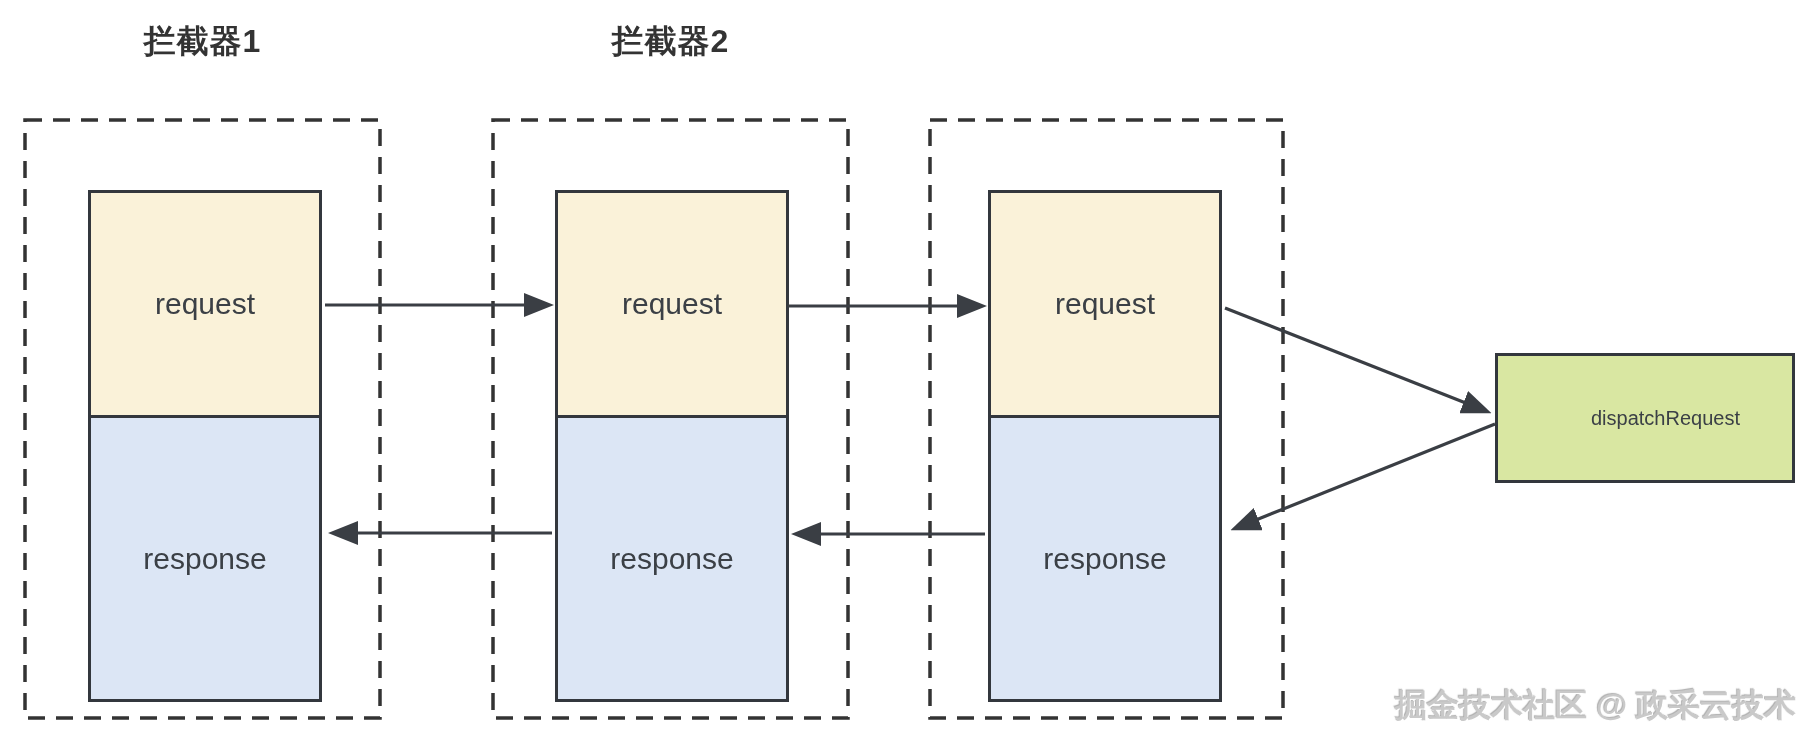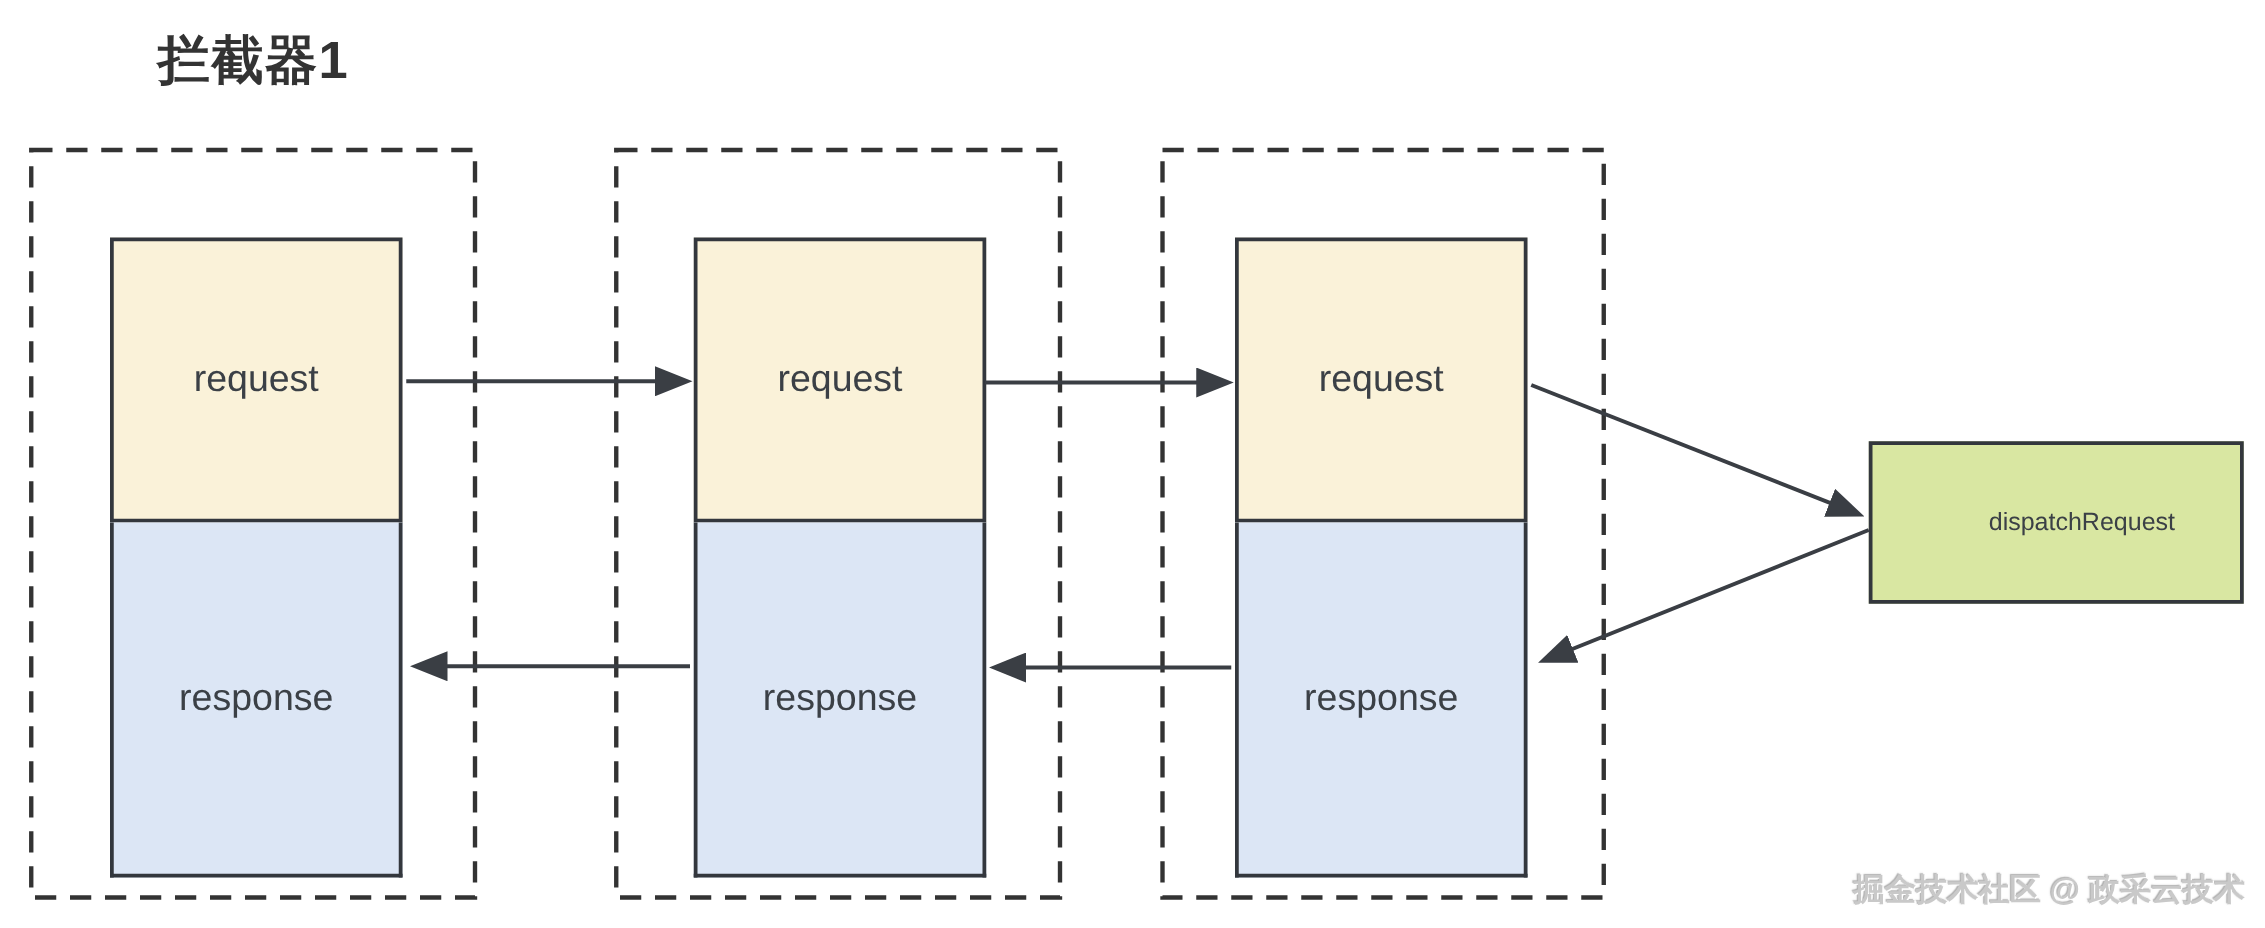--- a/index.html
+++ b/index.html
@@ -19,21 +19,21 @@
   body{font-family:"Liberation Sans","DejaVu Sans",sans-serif}
   .canvas{
     position:relative;
     width:1812px;height:742px;
     background:var(--bg);
     overflow:hidden;
   }
   .title{
     position:absolute;top:20px;
     text-align:center;
-    font-size:42px;font-weight:bold;
+    font-size:32px;font-weight:bold;
     color:var(--title-text);
     letter-spacing:1px;
     white-space:nowrap;
   }
   .stack{
     position:absolute;top:190px;width:234px;
   }
   .seg{
     display:flex;align-items:center;justify-content:center;
     font-size:30px;color:var(--label-text);
@@ -69,32 +69,33 @@
     stroke-dasharray:17 11;
   }
   .arrow{
     stroke:var(--arrow);
     stroke-width:3.2;
     fill:none;
   }
   #ah path{fill:var(--arrow)}
   .watermark{
     position:absolute;right:16px;bottom:14px;
-    font-size:25px;font-weight:bold;
+    font-size:32px;font-weight:bold;
     color:var(--watermark-text);
     text-shadow:1px 1px 0 #ffffff,-1px -1px 1px rgba(110,110,110,0.55);
     white-space:nowrap;
   }
 </style>
 </head>
 <body>
 
 <div class="canvas">
 
   <div class="title" style="left:25px;width:355px">拦截器1</div>
+  <div class="title" style="left:493px;width:355px">拦截器2</div>
 
   <div class="stack" style="left:88px">
     <div class="seg request">request</div>
     <div class="seg response">response</div>
   </div>
 
   <div class="stack" style="left:555px">
     <div class="seg request">request</div>
     <div class="seg response">response</div>
   </div>

